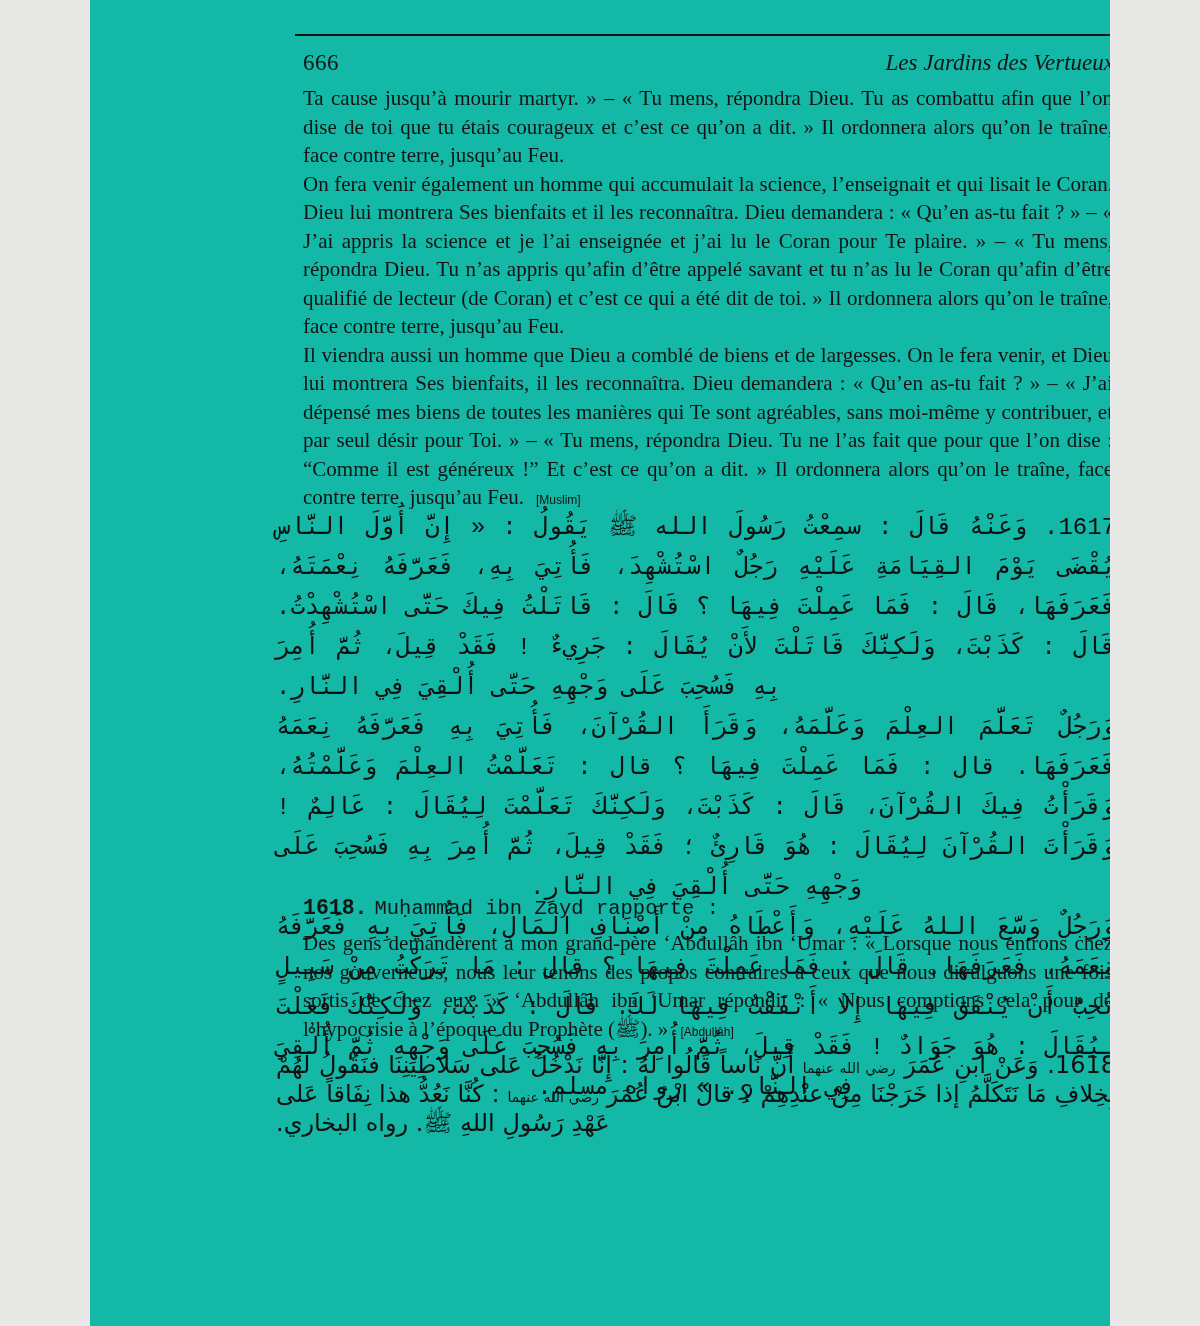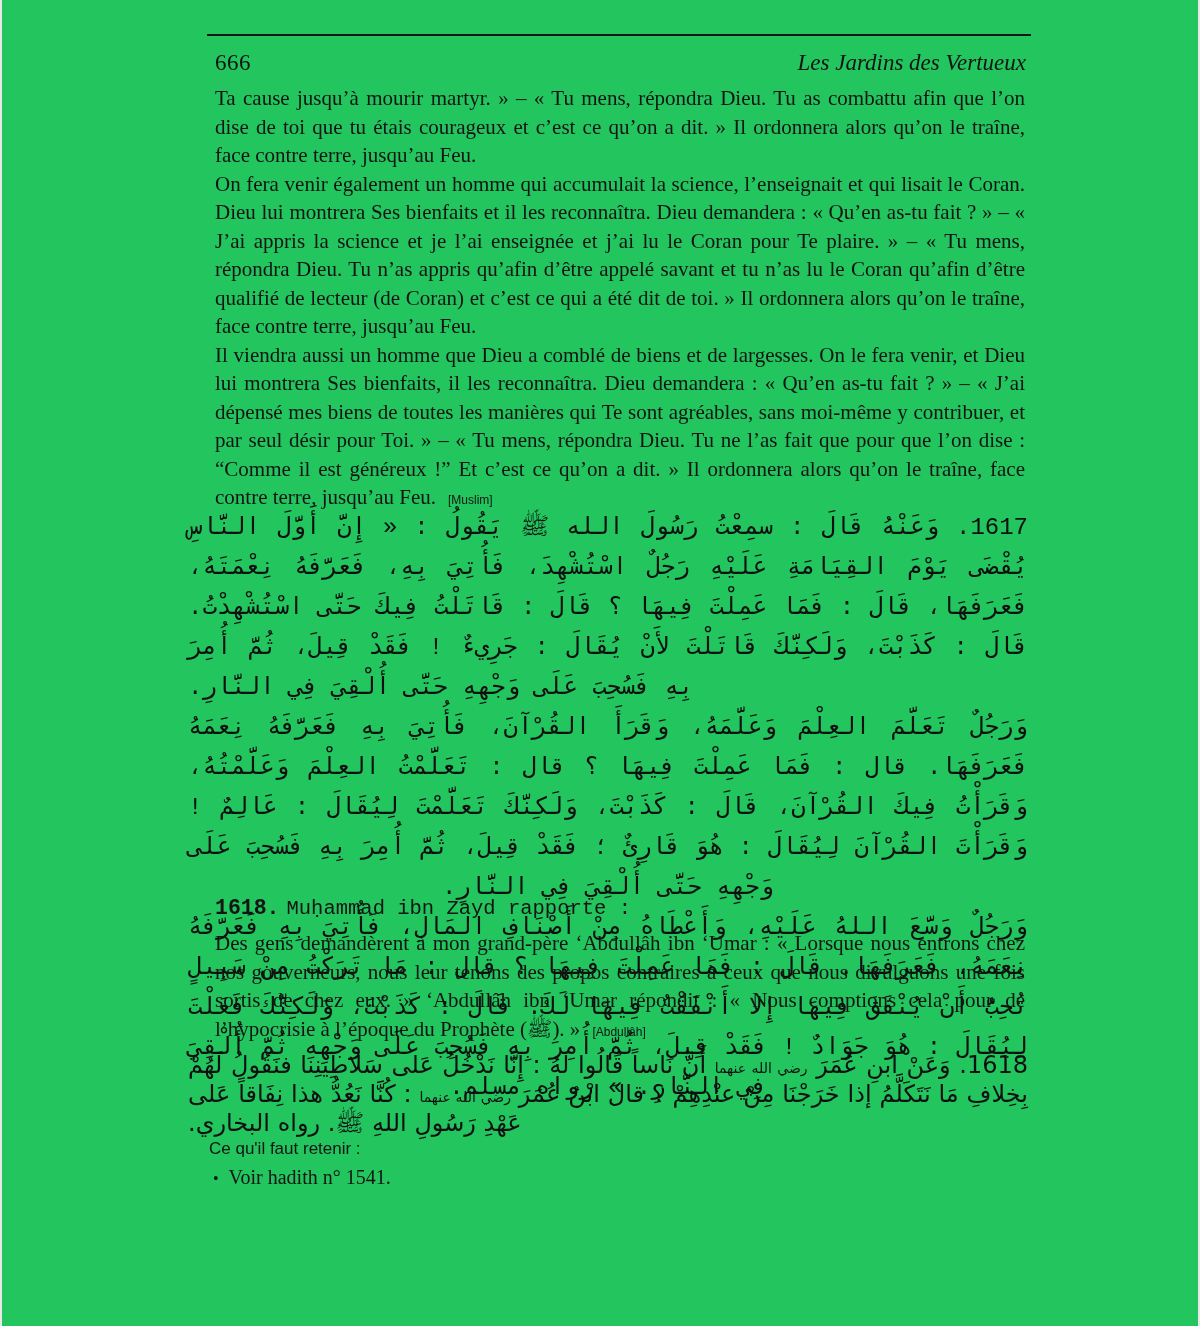--- a/index.html
+++ b/index.html
@@ -1,20 +1,20 @@
 <!DOCTYPE html>
 <html lang="fr"><head>
 <meta charset="utf-8">
 <style>
   html,body{margin:0;padding:0;background:#e8e8e6;}
   .page{
     position:relative;
-    width:1196px;height:1326px;
+    width:1020px;height:1326px;
     margin:0 auto;
-    background:#22c55e;
+    background:#14b8a6;
     color:#141414;
     overflow:hidden;
     font-family:"Liberation Serif", serif;
   }
   
   .header-row{
     position:absolute;top:6px;left:213px;width:811px;
     display:flex;justify-content:space-between;align-items:baseline;
   }
   .page-number{font-size:23px;letter-spacing:.5px;}
@@ -102,21 +102,14 @@
   </div>
 
   <div class="fr-block block-fr-1618">
     <p><span>Des gens demandèrent à mon grand-père ‘Abdullâh ibn ‘Umar : « Lorsque nous entrons chez nos gouverneurs, nous leur tenons des propos contraires à ceux que nous divulguons une fois sortis de chez eux. » ‘Abdullâh ibn ‘Umar répondit : « Nous comptions cela pour de l’hypocrisie à l’époque du Prophète (ﷺ). »</span><span class="src-tag">[Abdullâh]</span></p>
   </div>
 
   <div class="ar-block block-ar-1618">
     <p class="ar-last-left"><span class="ar-num">1618.</span> <span>وَعَنْ ابنِ عُمَرَ </span><span class="honorific">رضي الله عنهما</span><span> أَنَّ نَاساً قَالُوا لَهُ : إِنَّا نَدْخُلُ عَلى سَلاطِينِنا فنَقُولُ لَهُمْ بِخِلافِ مَا نَتَكَلَّمُ إذا خَرَجْنَا مِنْ عنْدِهِمْ ؟ قالَ ابْنُ عُمَرَ </span><span class="honorific">رضي الله عنهما</span><span> : كُنَّا نَعُدُّ هذا نِفَاقاً عَلى عَهْدِ رَسُولِ اللهِ ﷺ. رواه البخاري.</span></p>
   </div>
 
-  <div class="retain">
-    <p class="retain-title">Ce qu'il faut retenir :</p>
-    <p class="retain-item">
-        <span class="bullet">•</span>
-        <span>Voir hadith n° 1541.</span>
-      </p>
-  </div>
 
 </div>
 
 </body></html>

